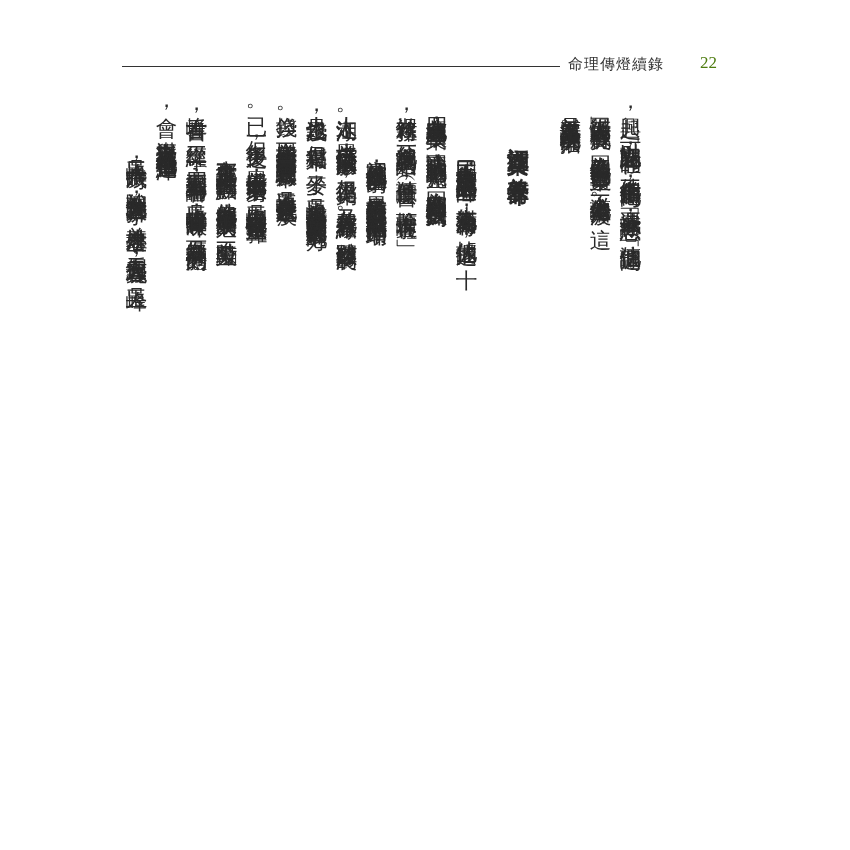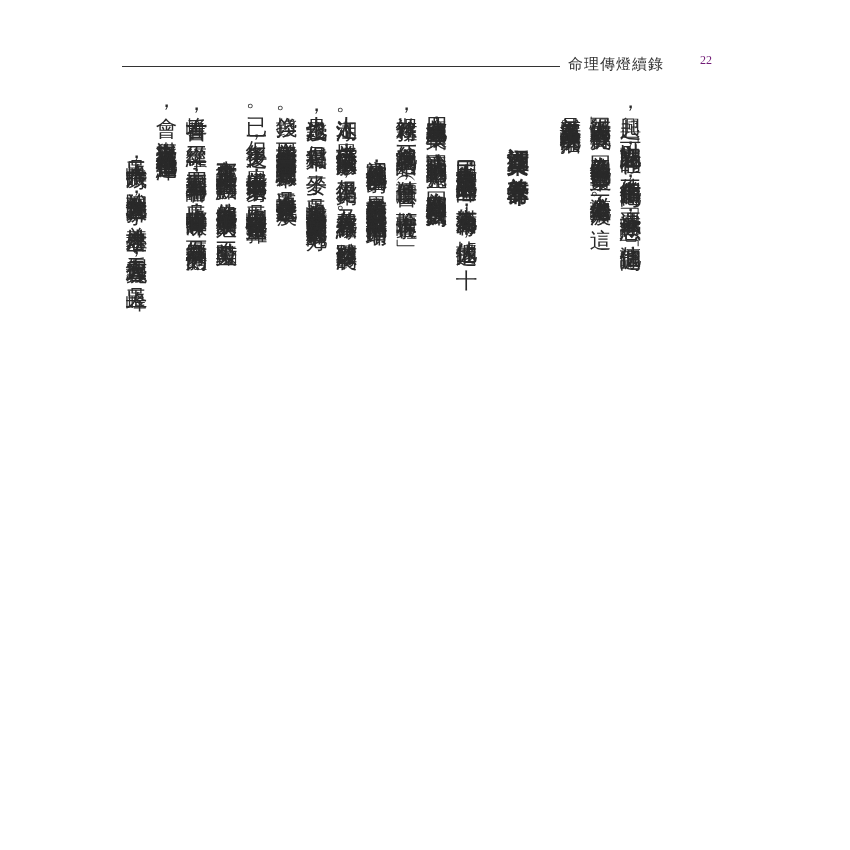--- a/index.html
+++ b/index.html
@@ -1,20 +1,20 @@
 <!DOCTYPE html>
 <html><head>
 <meta charset="utf-8">
 <style>
   html, body { margin: 0; padding: 0; background: #ffffff; }
   body { width: 850px; height: 850px; position: relative; overflow: hidden;
          font-family: "DejaVu Serif", "Liberation Serif", serif; color: #2a2a2a; }
   .header-rule { position: absolute; left: 122px; top: 66px; width: 438px; height: 1px; background: #333; }
   .header-title { position: absolute; left: 568px; top: 55px; font-size: 15px; letter-spacing: 1px; color: #333; }
-  .header-page { position: absolute; left: 700px; top: 53px; font-size: 12px; color: #701a75; font-family: "Liberation Serif", serif; }
+  .header-page { position: absolute; left: 700px; top: 53px; font-size: 17px; color: #4d7c0f; font-family: "Liberation Serif", serif; }
   .text-block {
     position: absolute; right: 205px; top: 100px; height: 720px;
     writing-mode: vertical-rl; text-orientation: upright;
     font-size: 21.5px; line-height: 30px; letter-spacing: 1.2px;
   }
   .col { display: block; white-space: nowrap; }
   .indent { padding-top: 43px; }
   .heading { font-family: "DejaVu Sans", sans-serif; font-weight: bold; font-size: 22px; padding-top: 30px; margin: 0 22px; letter-spacing: 2px; }
   .heading .gap { display: inline-block; height: 22px; }
 </style>

